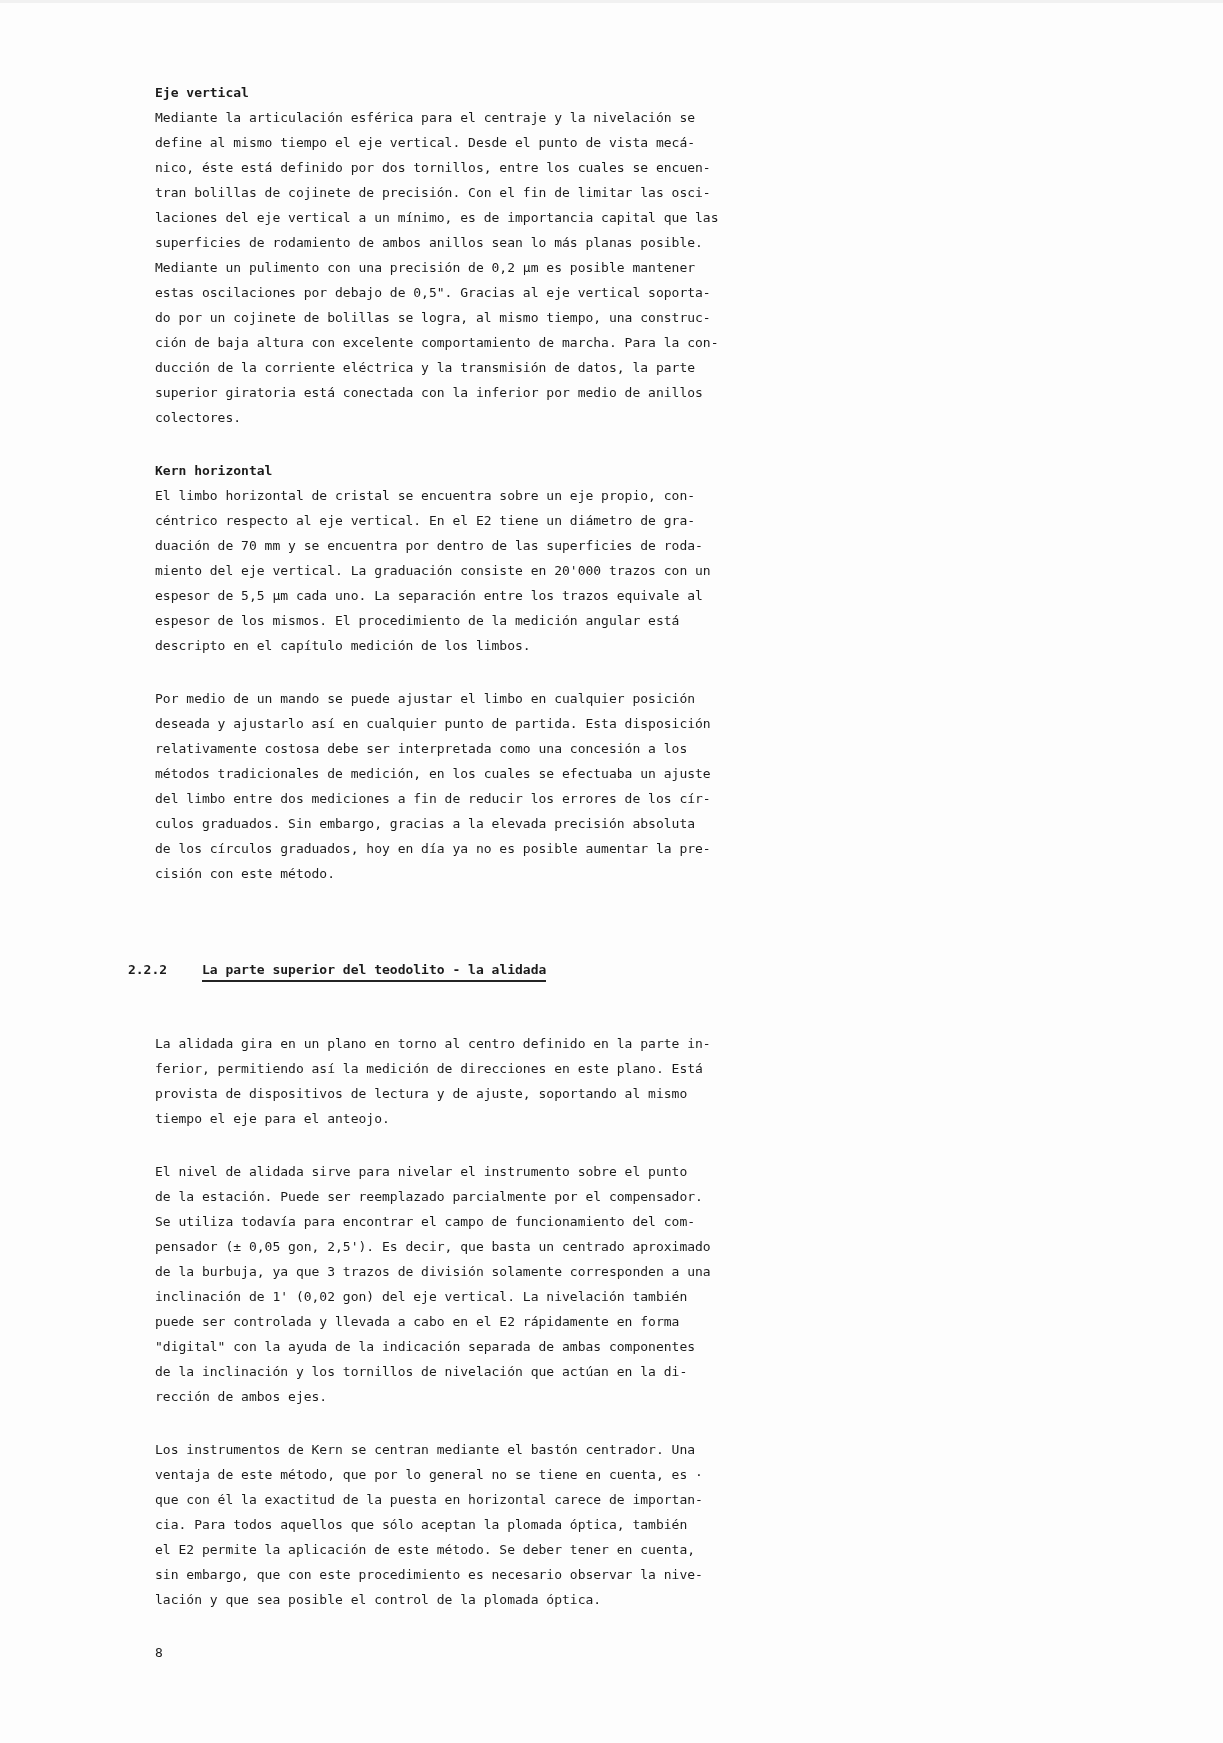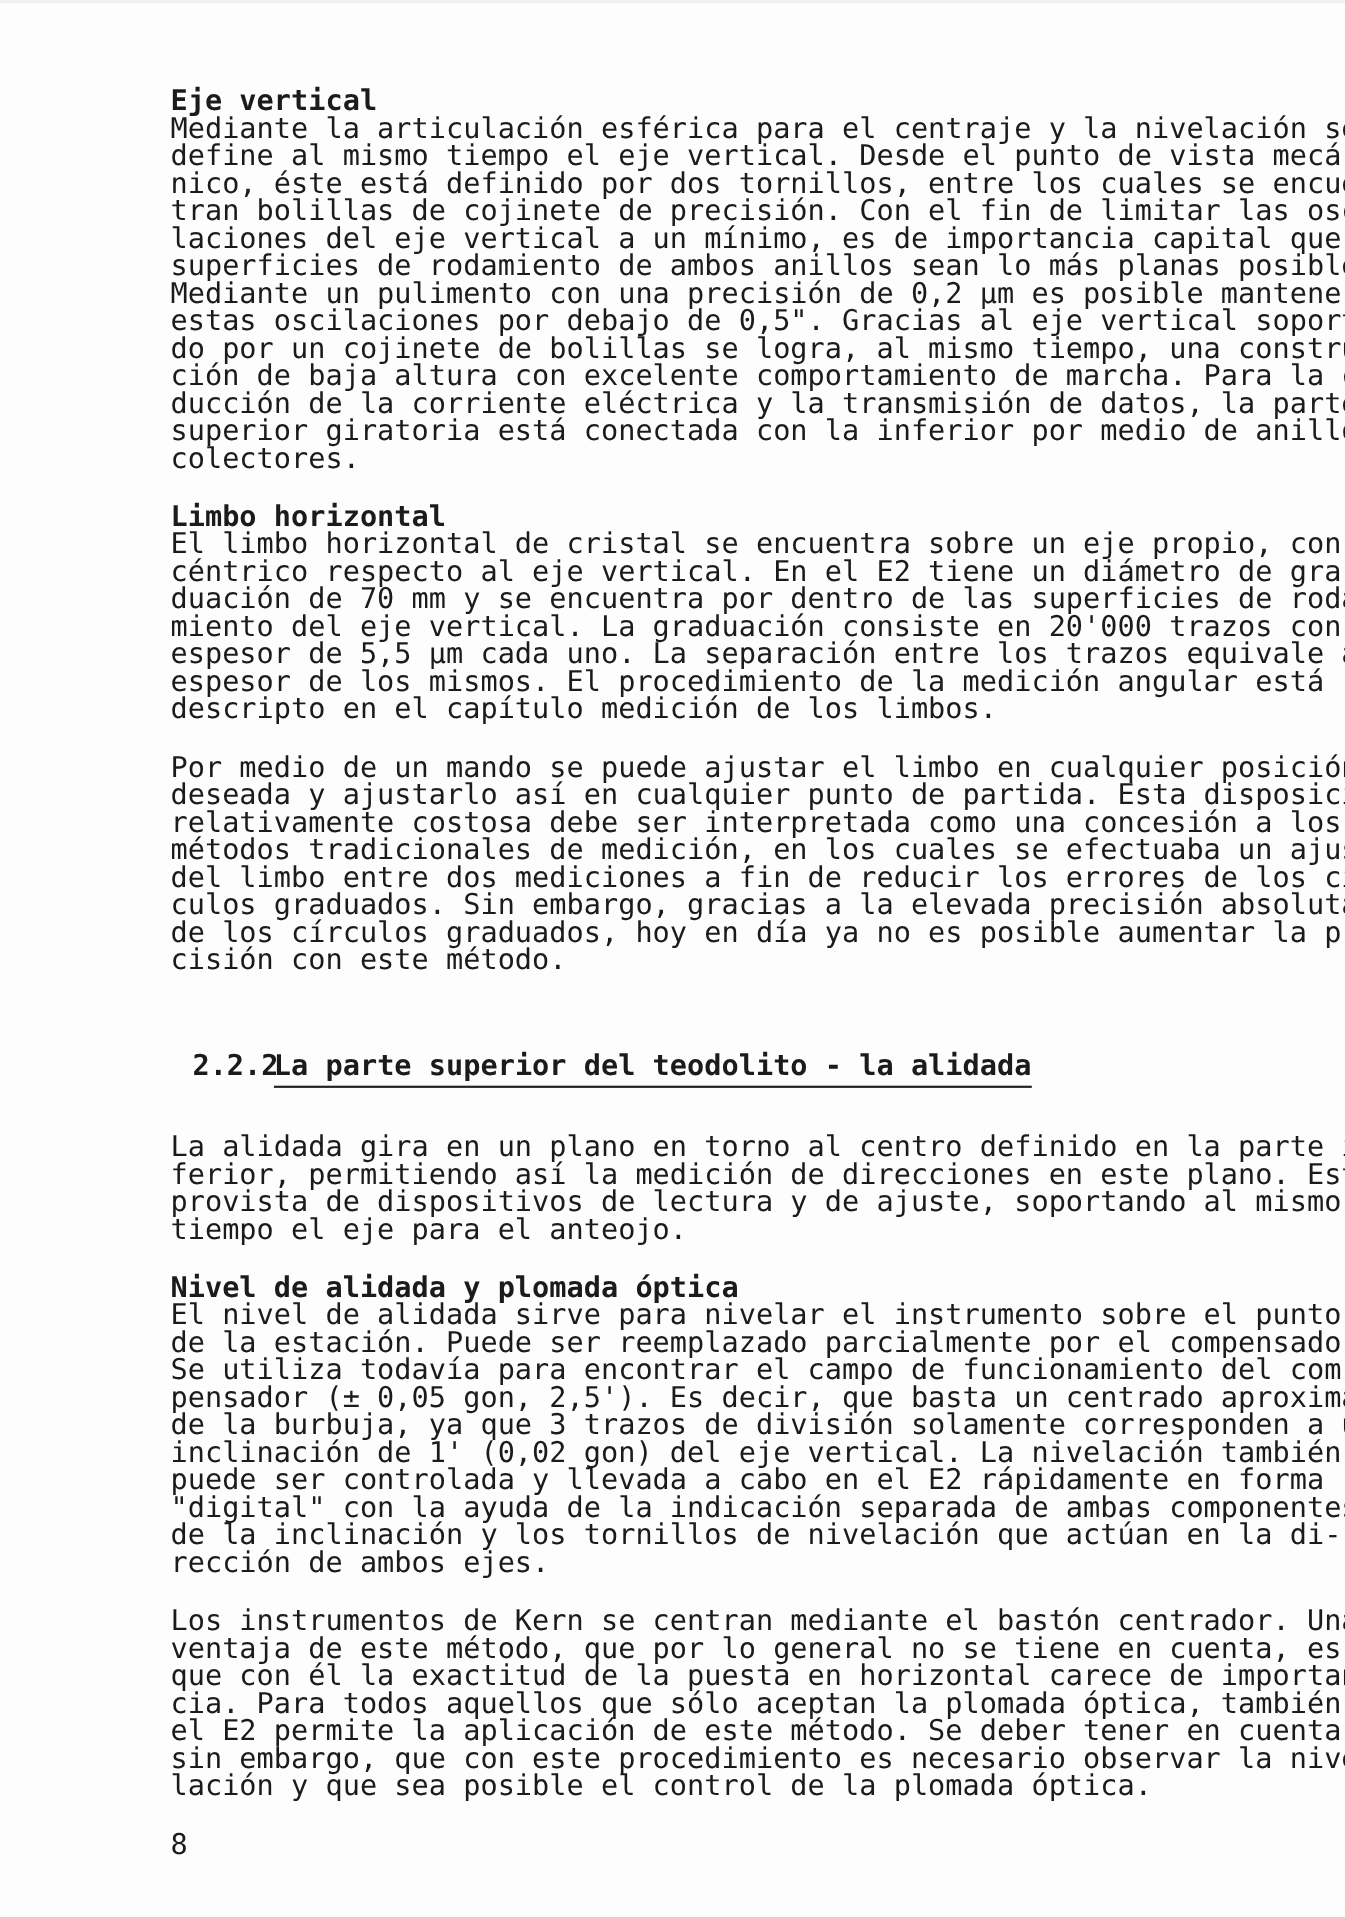--- a/index.html
+++ b/index.html
@@ -21,21 +21,21 @@
     position: absolute;
     top: 0; left: 0; right: 0;
     height: 3px;
     background: #f1f1f1;
   }
   .content {
     display: flex;
     flex-direction: column;
     align-items: flex-start;
     padding: 80px 40px 0 155px;
-    font-size: 26px;
+    font-size: 13px;
     line-height: 25px;
     letter-spacing: 0;
   }
   .para {
     white-space: pre;
   }
   .block-heading {
     font-weight: bold;
     white-space: pre;
   }
@@ -75,21 +75,21 @@
 Mediante un pulimento con una precisión de 0,2 μm es posible mantener
 estas oscilaciones por debajo de 0,5". Gracias al eje vertical soporta-
 do por un cojinete de bolillas se logra, al mismo tiempo, una construc-
 ción de baja altura con excelente comportamiento de marcha. Para la con-
 ducción de la corriente eléctrica y la transmisión de datos, la parte
 superior giratoria está conectada con la inferior por medio de anillos
 colectores.</div>
     </div>
 
     <div class="block mt-std">
-      <div class="block-heading">Limbo horizontal</div>
+      <div class="block-heading">Kern horizontal</div>
       <div class="para">El limbo horizontal de cristal se encuentra sobre un eje propio, con-
 céntrico respecto al eje vertical. En el E2 tiene un diámetro de gra-
 duación de 70 mm y se encuentra por dentro de las superficies de roda-
 miento del eje vertical. La graduación consiste en 20'000 trazos con un
 espesor de 5,5 μm cada uno. La separación entre los trazos equivale al
 espesor de los mismos. El procedimiento de la medición angular está
 descripto en el capítulo medición de los limbos.</div>
     </div>
 
     <div class="para mt-std">Por medio de un mando se puede ajustar el limbo en cualquier posición
@@ -104,21 +104,20 @@
     <div class="section-heading mt-sec">
       <span class="section-number">2.2.2</span><span class="section-title">La parte superior del teodolito - la alidada</span>
     </div>
 
     <div class="para mt-after-sec">La alidada gira en un plano en torno al centro definido en la parte in-
 ferior, permitiendo así la medición de direcciones en este plano. Está
 provista de dispositivos de lectura y de ajuste, soportando al mismo
 tiempo el eje para el anteojo.</div>
 
     <div class="block mt-std">
-      <div class="block-heading">Nivel de alidada y plomada óptica</div>
       <div class="para">El nivel de alidada sirve para nivelar el instrumento sobre el punto
 de la estación. Puede ser reemplazado parcialmente por el compensador.
 Se utiliza todavía para encontrar el campo de funcionamiento del com-
 pensador (± 0,05 gon, 2,5'). Es decir, que basta un centrado aproximado
 de la burbuja, ya que 3 trazos de división solamente corresponden a una
 inclinación de 1' (0,02 gon) del eje vertical. La nivelación también
 puede ser controlada y llevada a cabo en el E2 rápidamente en forma
 "digital" con la ayuda de la indicación separada de ambas componentes
 de la inclinación y los tornillos de nivelación que actúan en la di-
 rección de ambos ejes.</div>

